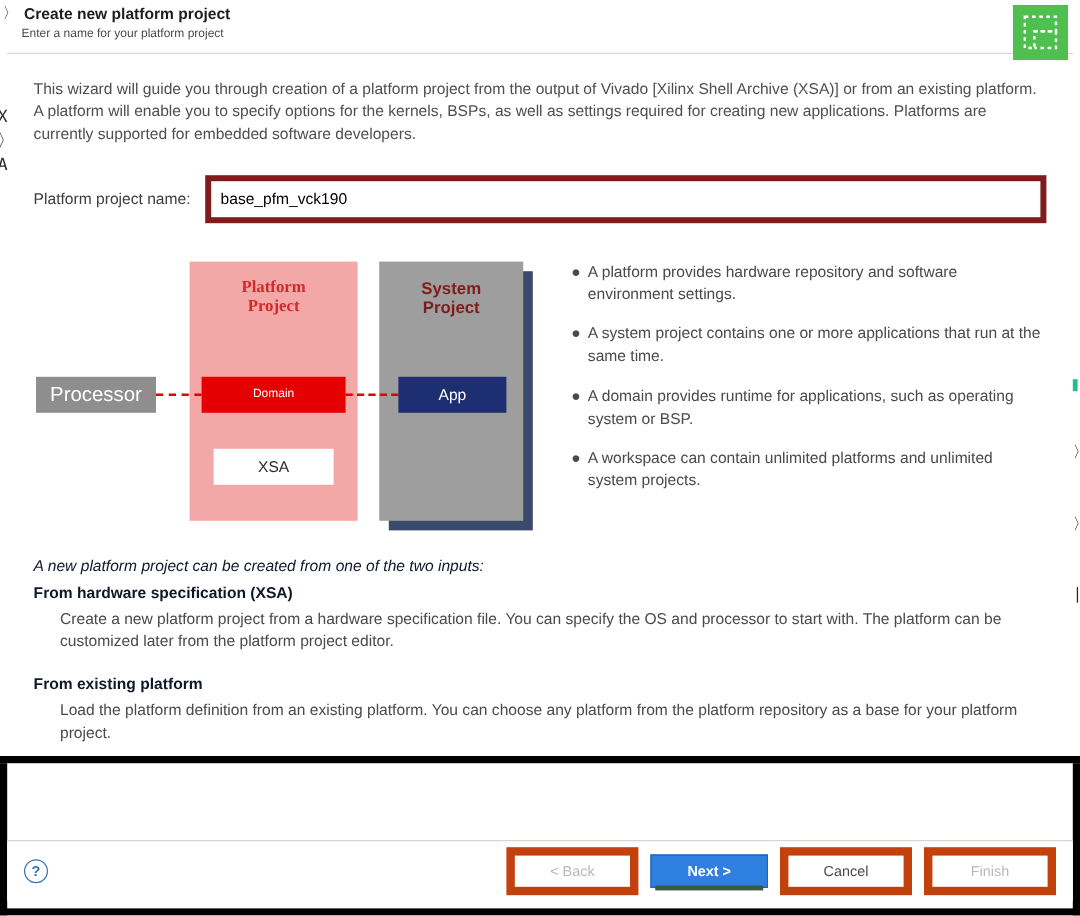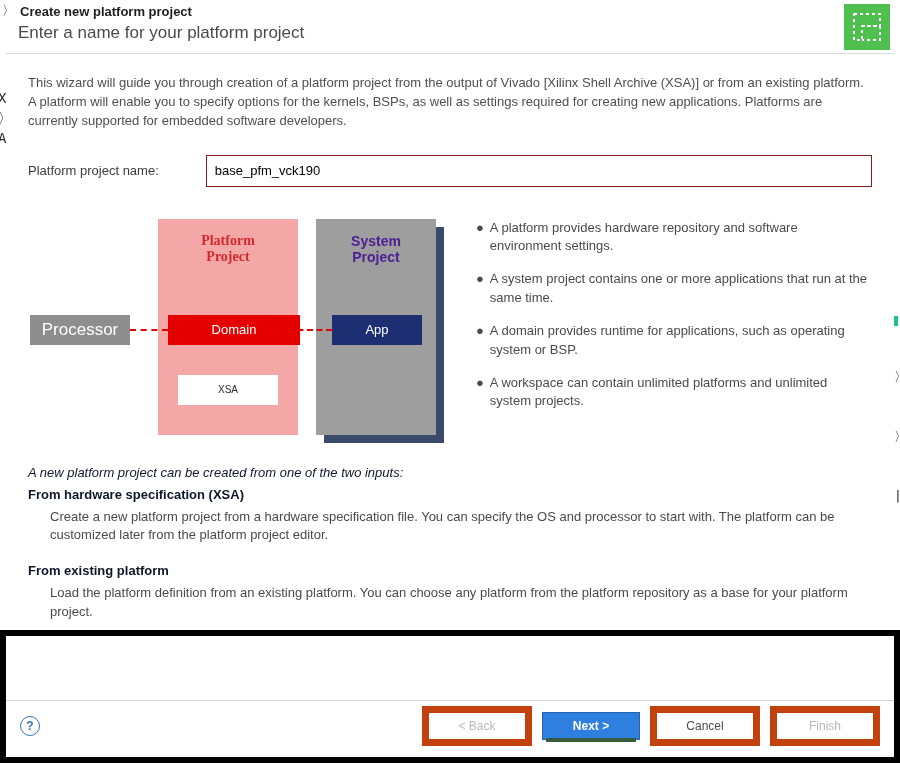--- a/index.html
+++ b/index.html
@@ -25,21 +25,21 @@
     position: relative;
   }
   .header-title {
     font-weight: 700;
     color: #1e1e1e;
     font-size: 13px;
   }
   .header-sub {
     color: #4a4a4a;
     margin: 4px 0 0 8px;
-    font-size: 17px;
+    font-size: 10px;
   }
   .header-logo {
     position: absolute;
     right: 10px;
     top: 4px;
     width: 46px;
     height: 46px;
   }
   .header-sep {
     height: 1px;
@@ -71,28 +71,27 @@
     align-items: center;
     gap: 12px;
     margin-bottom: 32px;
   }
   .name-label {
     color: #3d3d3d;
     white-space: nowrap;
   }
   .name-input {
     flex: 1;
-    border: 1px solid #7f1d1d;
+    border: 5px solid #7f1d1d;
     outline: none;
     padding: 4px 8px;
     font-size: 13px;
     font-family: inherit;
     height: 22px;
     box-sizing: content-box;
-    margin-left: 35px;
   }
 
   
   .mid-row {
     display: flex;
     gap: 28px;
     align-items: flex-start;
     margin-bottom: 24px;
   }
   .diagram {
@@ -138,60 +137,60 @@
     text-align: center;
     margin-top: 14px;
     font-size: 14px;
     line-height: 1.2;
     font-family: Liberation Serif, serif;
   }
   .domain-box {
     position: absolute;
     left: 140px;
     top: 96px;
-    width: 132px;
+    width: 120px;
     height: 30px;
     background: #e40000;
     color: #ffffff;
     display: flex;
     align-items: center;
     justify-content: center;
-    font-size: 13px;
+    font-size: 10px;
   }
   .xsa-box {
     position: absolute;
     left: 150px;
     top: 156px;
     width: 100px;
     height: 30px;
     background: #ffffff;
     color: #2b2b2b;
     display: flex;
     align-items: center;
     justify-content: center;
-    font-size: 10px;
+    font-size: 13px;
   }
   .system-shadow {
     position: absolute;
     left: 296px;
     top: 8px;
     width: 120px;
     height: 216px;
     background: #3a4a6a;
   }
   .system-box {
     position: absolute;
     left: 288px;
     top: 0;
     width: 120px;
     height: 216px;
     background: #9e9e9e;
   }
   .system-title {
-    color: #4c1d95;
+    color: #7f1d1d;
     font-weight: 700;
     text-align: center;
     margin-top: 14px;
     font-size: 14px;
     line-height: 1.2;
   }
   .app-box {
     position: absolute;
     left: 304px;
     top: 96px;

